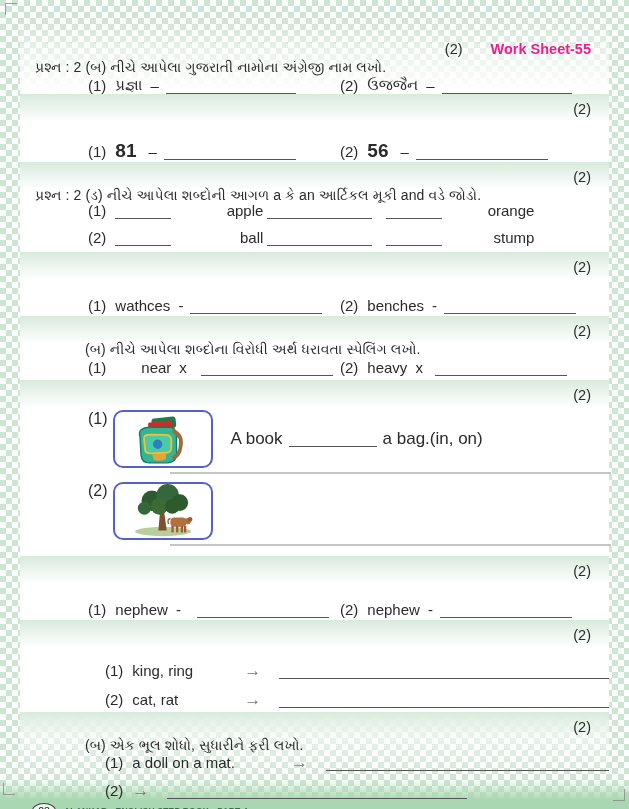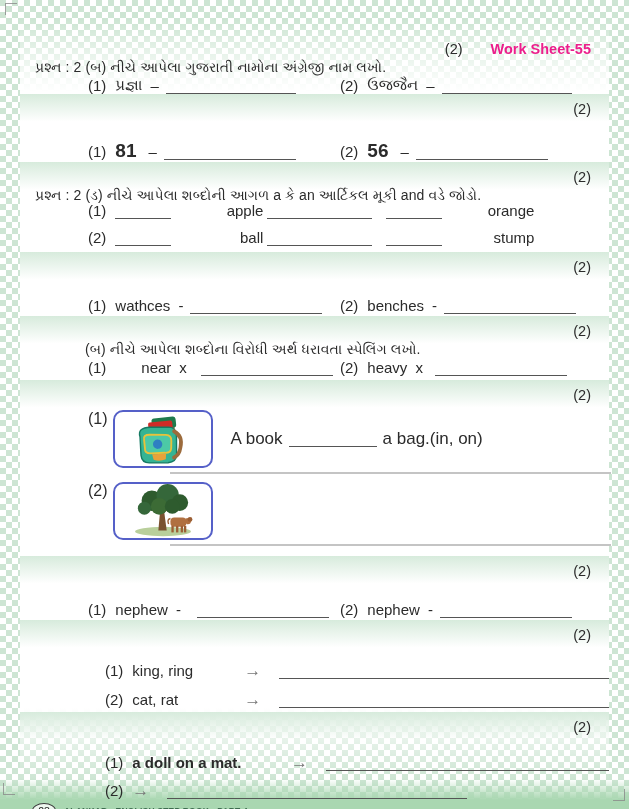--- a/index.html
+++ b/index.html
@@ -72,21 +72,21 @@
   .pic-row .num { align-self:flex-start; margin-right:5px; }
   .pic-box { width:100px; height:58px; border:2px solid #5560c8; border-radius:10px; background:#fff; flex:none; overflow:hidden; }
   .sentence { margin-left:18px; font-size:17px; display:flex; align-items:flex-start; }
   .sentence .blank { height:18px; margin:0 6px; }
   .opts { font-size:17px; margin-left:0; padding-bottom:1px; }
   .rule { position:absolute; left:150px; right:-2px; bottom:2px; border-bottom:2px solid #c4c4c4; }
 
   
   .jrow { display:flex; align-items:flex-end; height:29px; padding-left:85px; font-size:15px; }
   .jwords { width:118px; }
-  .jwords.wide { width:168px;font-weight:bold; }
+  .jwords.wide { width:168px; }
   .arrow { color:#777; font-size:17px; line-height:1; margin-right:18px; }
 
   .footer { display:flex; align-items:center; margin-top:4px; padding-left:12px; }
   .page-oval { display:inline-flex; align-items:center; justify-content:center;
     min-width:24px; height:15px; border:1.3px solid #3c3c3c; border-radius:50%;
     font-size:10.5px; color:#222; background:rgba(255,255,255,.8); }
   .book-title { font-size:8.5px; font-weight:bold; color:#3d6b4f; margin-left:8px; letter-spacing:.2px; }
 
   .mt2{margin-top:2px}.mt4{margin-top:4px}.mt6{margin-top:6px}.mt8{margin-top:8px}
 </style>
@@ -288,20 +288,21 @@
       <span class="blank w345"></span>
     </div>
     <div class="jrow">
       <span class="num">(2)</span>
       <span class="jwords">cat, rat</span>
       <span class="arrow">→</span>
       <span class="blank w345"></span>
     </div>
 
     <div class="hrow band sub mt4">
+      <span class="htitle">(બ) એક ભૂલ શોધો, સુધારીને ફરી લખો.</span>
       <span class="marks">(2)</span>
     </div>
     <div class="jrow">
       <span class="num">(1)</span>
       <span class="jwords wide">a doll on a mat.</span>
       <span class="arrow">→</span>
       <span class="blank w300"></span>
     </div>
     <div class="jrow" style="height:28px">
       <span class="num">(2)</span>

